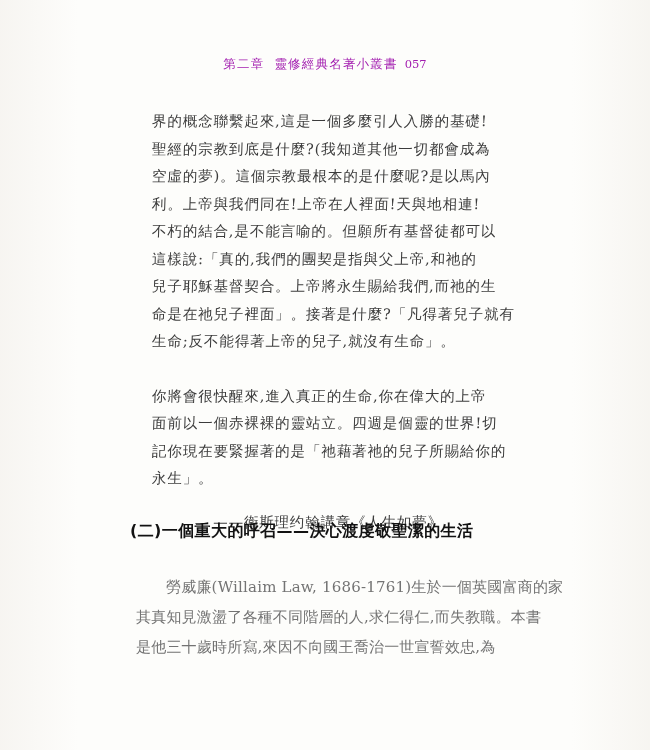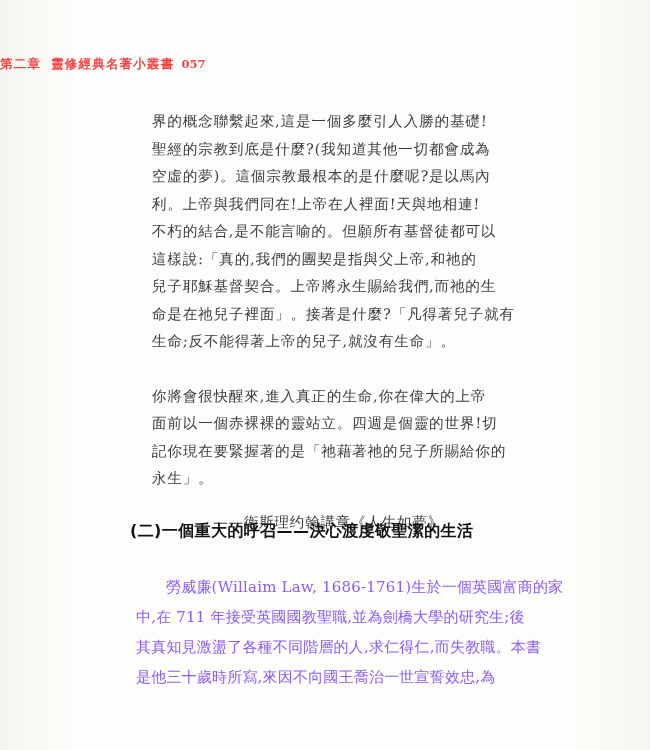--- a/index.html
+++ b/index.html
@@ -29,26 +29,26 @@
                       rgba(255,255,255,0) 88%, rgba(246,244,240,0.9) 100%);
     pointer-events: none;
   }
 
   
   .running-head {
     position: absolute;
     top: 56px;
     left: 0;
     right: 0;
+    text-align: center;
     font-family: "DejaVu Serif", "Liberation Serif", serif;
     font-size: 12.5px;
     letter-spacing: 0.6px;
-    color: #ef4444;
+    color: #a21caf;
     white-space: nowrap;
-    font-weight: bold;
   }
   .running-head .rh-title { letter-spacing: 1.2px; }
   .running-head .rh-chapter { margin-right: 10px; letter-spacing: 1.2px; }
   .running-head .rh-folio {
     margin-left: 7px;
     font-family: "DejaVu Serif", "Liberation Serif", serif;
     font-size: 11.5px;
     letter-spacing: 0;
   }
 
@@ -109,21 +109,21 @@
 
   
   .body-para {
     position: absolute;
     left: 136px;
     top: 572px;
     width: 382px;
     font-family: "DejaVu Serif", "Liberation Serif", serif;
     font-size: 15px;
     line-height: 30px;
-    color: #8b5cf6;
+    color: #737373;
     letter-spacing: 0.2px;
   }
   .body-line {
     display: block;
     white-space: nowrap;
   }
   .body-line.indent { padding-left: 30px; }
 </style>
 </head>
 <body>
@@ -162,18 +162,17 @@
       <div class="attribution">——衛斯理约翰講章《人生如夢》</div>
 
     </div>
 
   </div>
 
   <div class="section-heading">(二)一個重大的呼召——決心渡虔敬聖潔的生活</div>
 
   <div class="body-para">
     <span class="body-line indent">勞威廉(Willaim Law, 1686-1761)生於一個英國富商的家</span>
-    <span class="body-line">中,在 711 年接受英國國教聖職,並為劍橋大學的研究生;後</span>
     <span class="body-line">其真知見激盪了各種不同階層的人,求仁得仁,而失教職。本書</span>
     <span class="body-line">是他三十歲時所寫,來因不向國王喬治一世宣誓效忠,為</span>
   </div>
 
 </div>
 
 </body></html>

